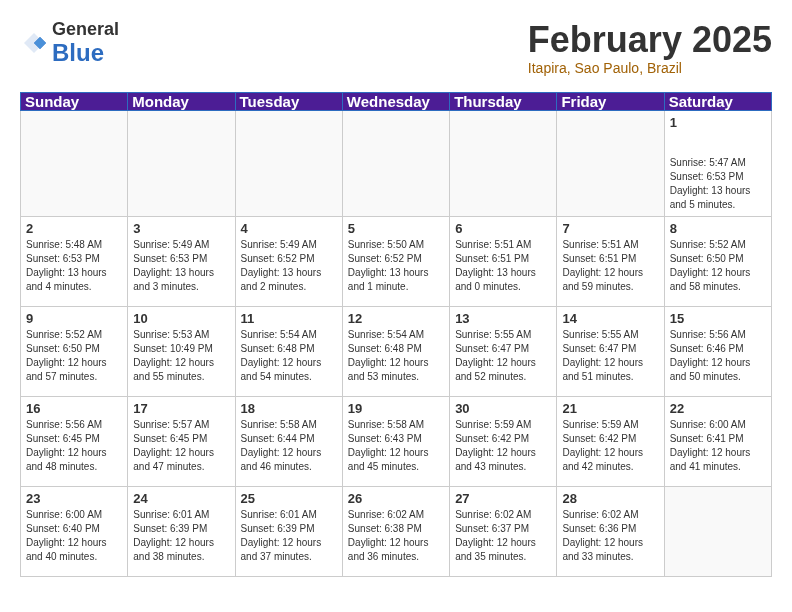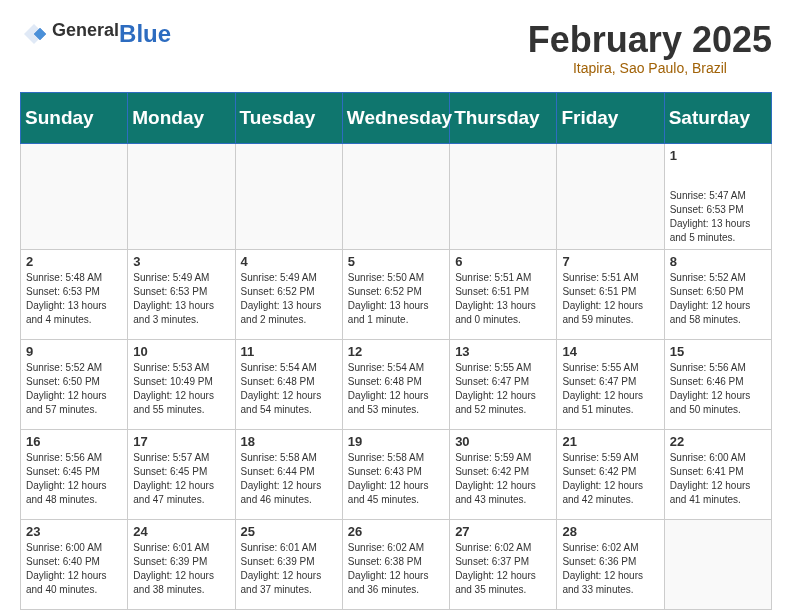--- a/index.html
+++ b/index.html
@@ -16,60 +16,61 @@
       align-items: flex-start;
       margin-bottom: 16px;
     }
     .logo {
       display: flex;
       align-items: center;
       gap: 4px;
     }
     .logo-text {
       display: flex;
+      flex-direction: column;
       line-height: 1.1;
     }
     .logo-general {
       font-size: 18px;
       font-weight: bold;
       color: #333;
     }
     .logo-blue {
       font-size: 24px;
       font-weight: bold;
       color: #2d6cc0;
     }
     .logo-icon {
       width: 28px;
       height: 28px;
     }
     .title-block {
-      text-align: center;
+      text-align: left;
     }
     .month-title {
       font-size: 36px;
       font-weight: bold;
       color: #333;
       line-height: 1.1;
     }
     .location {
       font-size: 14px;
       color: #a16207;
     }
     .calendar {
       width: 100%;
       border-collapse: collapse;
       table-layout: fixed;
     }
     .calendar th {
-      background: #0f766e;
+      background: #4c1d95;
       color: #fff;
-      font-size: 19px;
-      font-weight: bold;
-      padding: 14px 4px;
+      font-size: 15px;
+      font-weight: bold;
+      padding: 0 4px;
       text-align: left;
       border: 1px solid #2d6cc0;
     }
     .calendar td {
       border: 1px solid #ccc;
       vertical-align: top;
       padding: 4px 5px;
       height: 90px;
       background: #fff;
       font-size: 10.5px;

